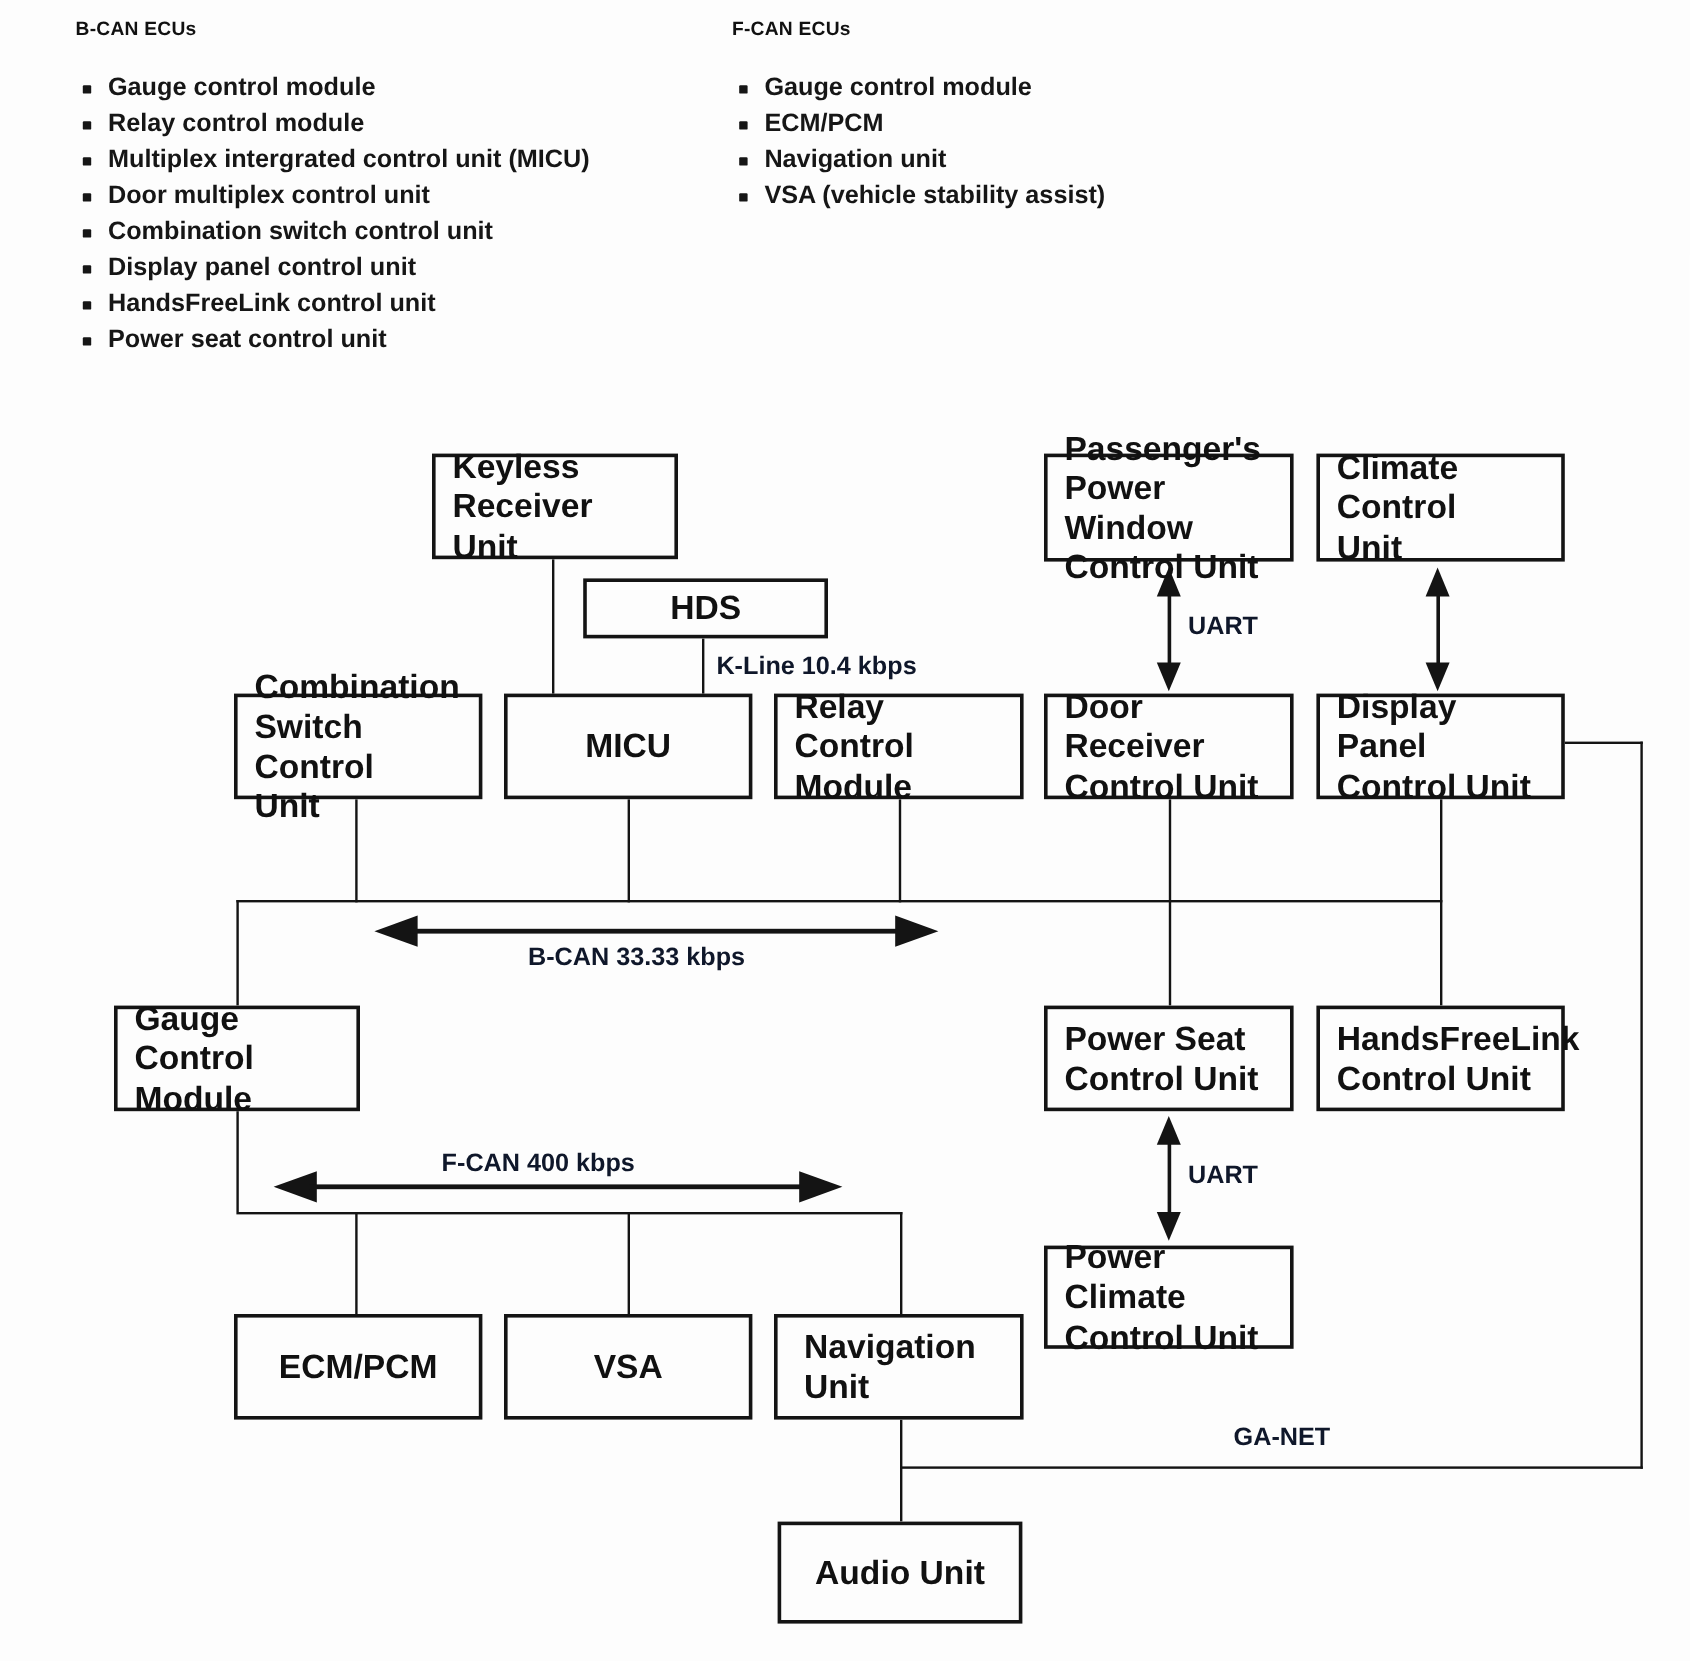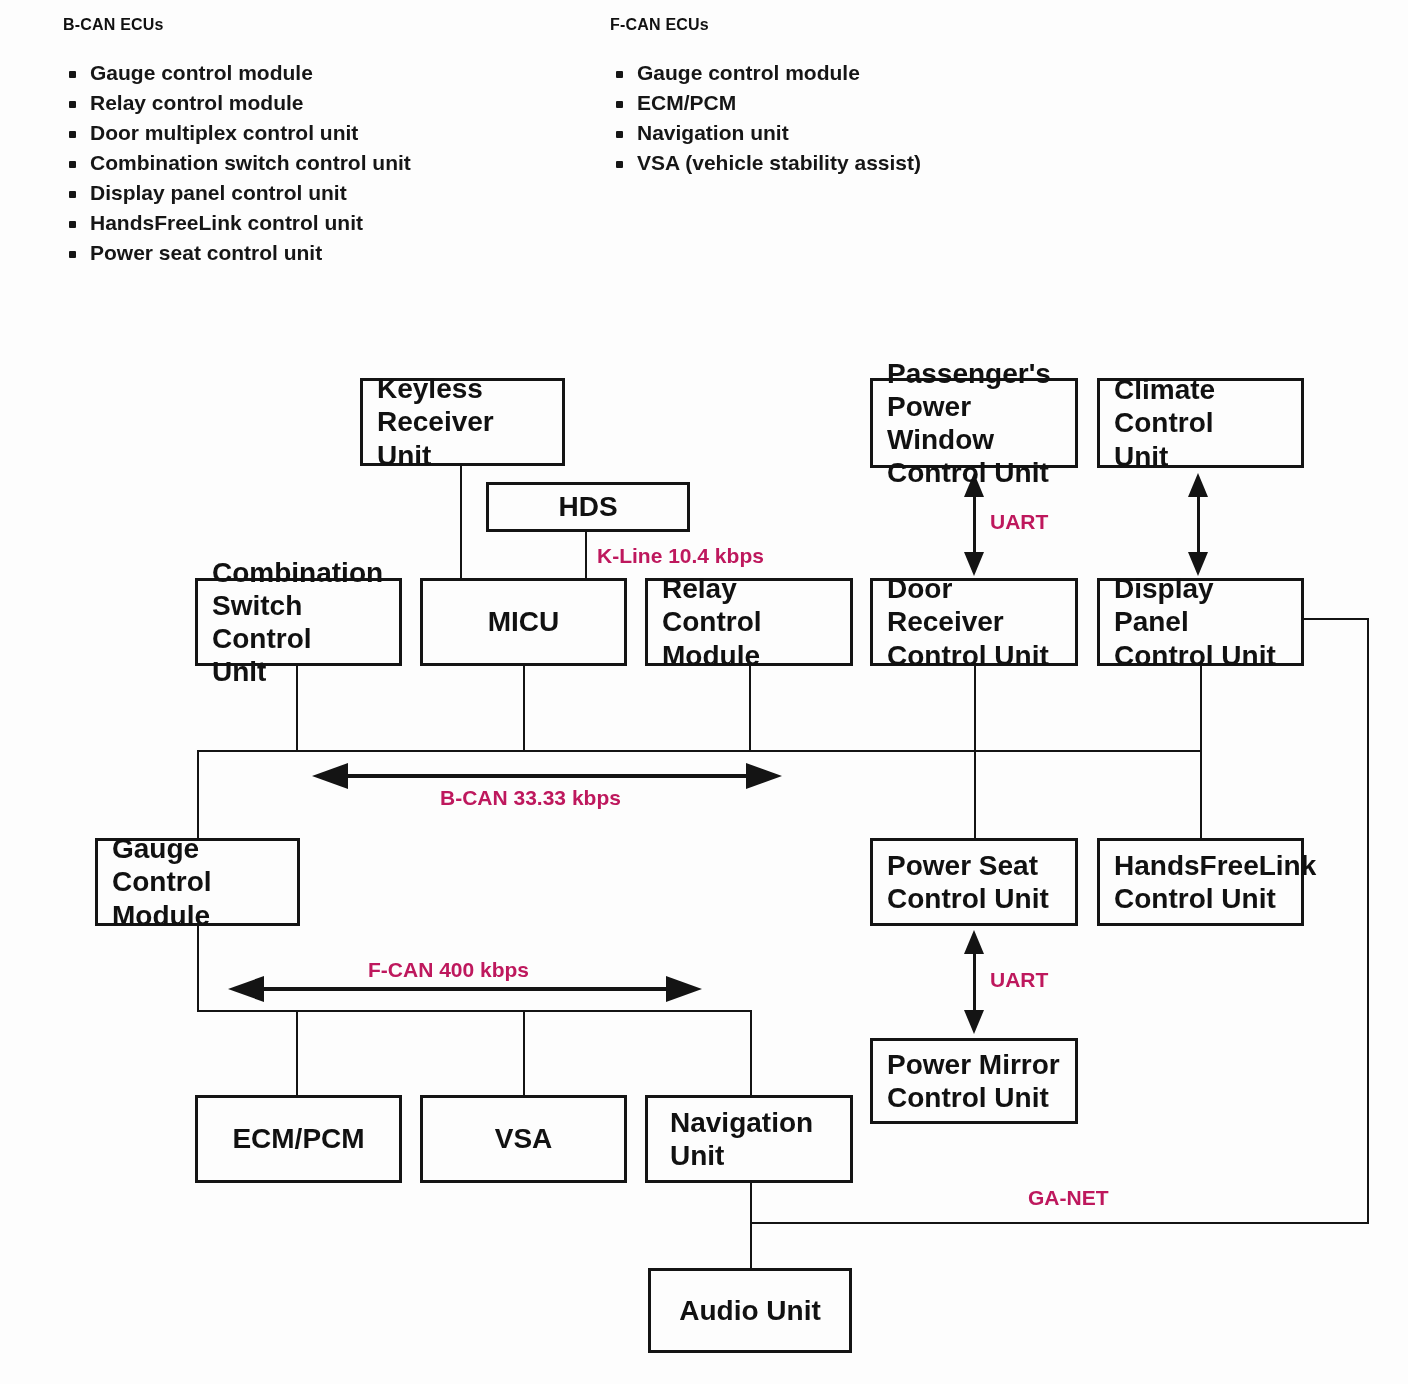--- a/index.html
+++ b/index.html
@@ -75,39 +75,43 @@
     border-right:36px solid #141414;
   }
   .harrow .head-right{
     position:absolute;right:0;top:50%;margin-top:-13px;width:0;height:0;
     border-top:13px solid transparent;border-bottom:13px solid transparent;
     border-left:36px solid #141414;
   }
 
   
   .flabel{
-    position:absolute;font-size:21px;font-weight:bold;color:#be185d;
+    position:absolute;font-size:21px;font-weight:bold;color:#0f172a;
     white-space:nowrap;
   }
 </style>
 </head>
 <body>
 
 <div class="page">
 
   <section class="ecu-list" style="left:63px;top:16px;position:absolute;">
     <h2>B-CAN ECUs</h2>
     <ul>
       <li>
           <span class="bullet"></span>
           <span>Gauge control module</span>
         </li>
       <li>
           <span class="bullet"></span>
           <span>Relay control module</span>
+        </li>
+      <li>
+          <span class="bullet"></span>
+          <span>Multiplex intergrated control unit (MICU)</span>
         </li>
       <li>
           <span class="bullet"></span>
           <span>Door multiplex control unit</span>
         </li>
       <li>
           <span class="bullet"></span>
           <span>Combination switch control unit</span>
         </li>
       <li>
@@ -243,21 +247,21 @@
   <div class="box" style="left:870px;top:838px;width:208px;height:88px;">
       <span class="box-label">Power Seat
 Control Unit</span>
     </div>
   <div class="box" style="left:1097px;top:838px;width:207px;height:88px;">
       <span class="box-label">HandsFreeLink
 Control Unit</span>
     </div>
 
   <div class="box" style="left:870px;top:1038px;width:208px;height:86px;">
-      <span class="box-label">Power Mirror
+      <span class="box-label">Power Climate
 Control Unit</span>
     </div>
 
   <div class="box c" style="left:195px;top:1095px;width:207px;height:88px;">
       <span class="box-label">ECM/PCM</span>
     </div>
   <div class="box c" style="left:420px;top:1095px;width:207px;height:88px;">
       <span class="box-label">VSA</span>
     </div>
   <div class="box" style="left:645px;top:1095px;width:208px;height:88px;">

